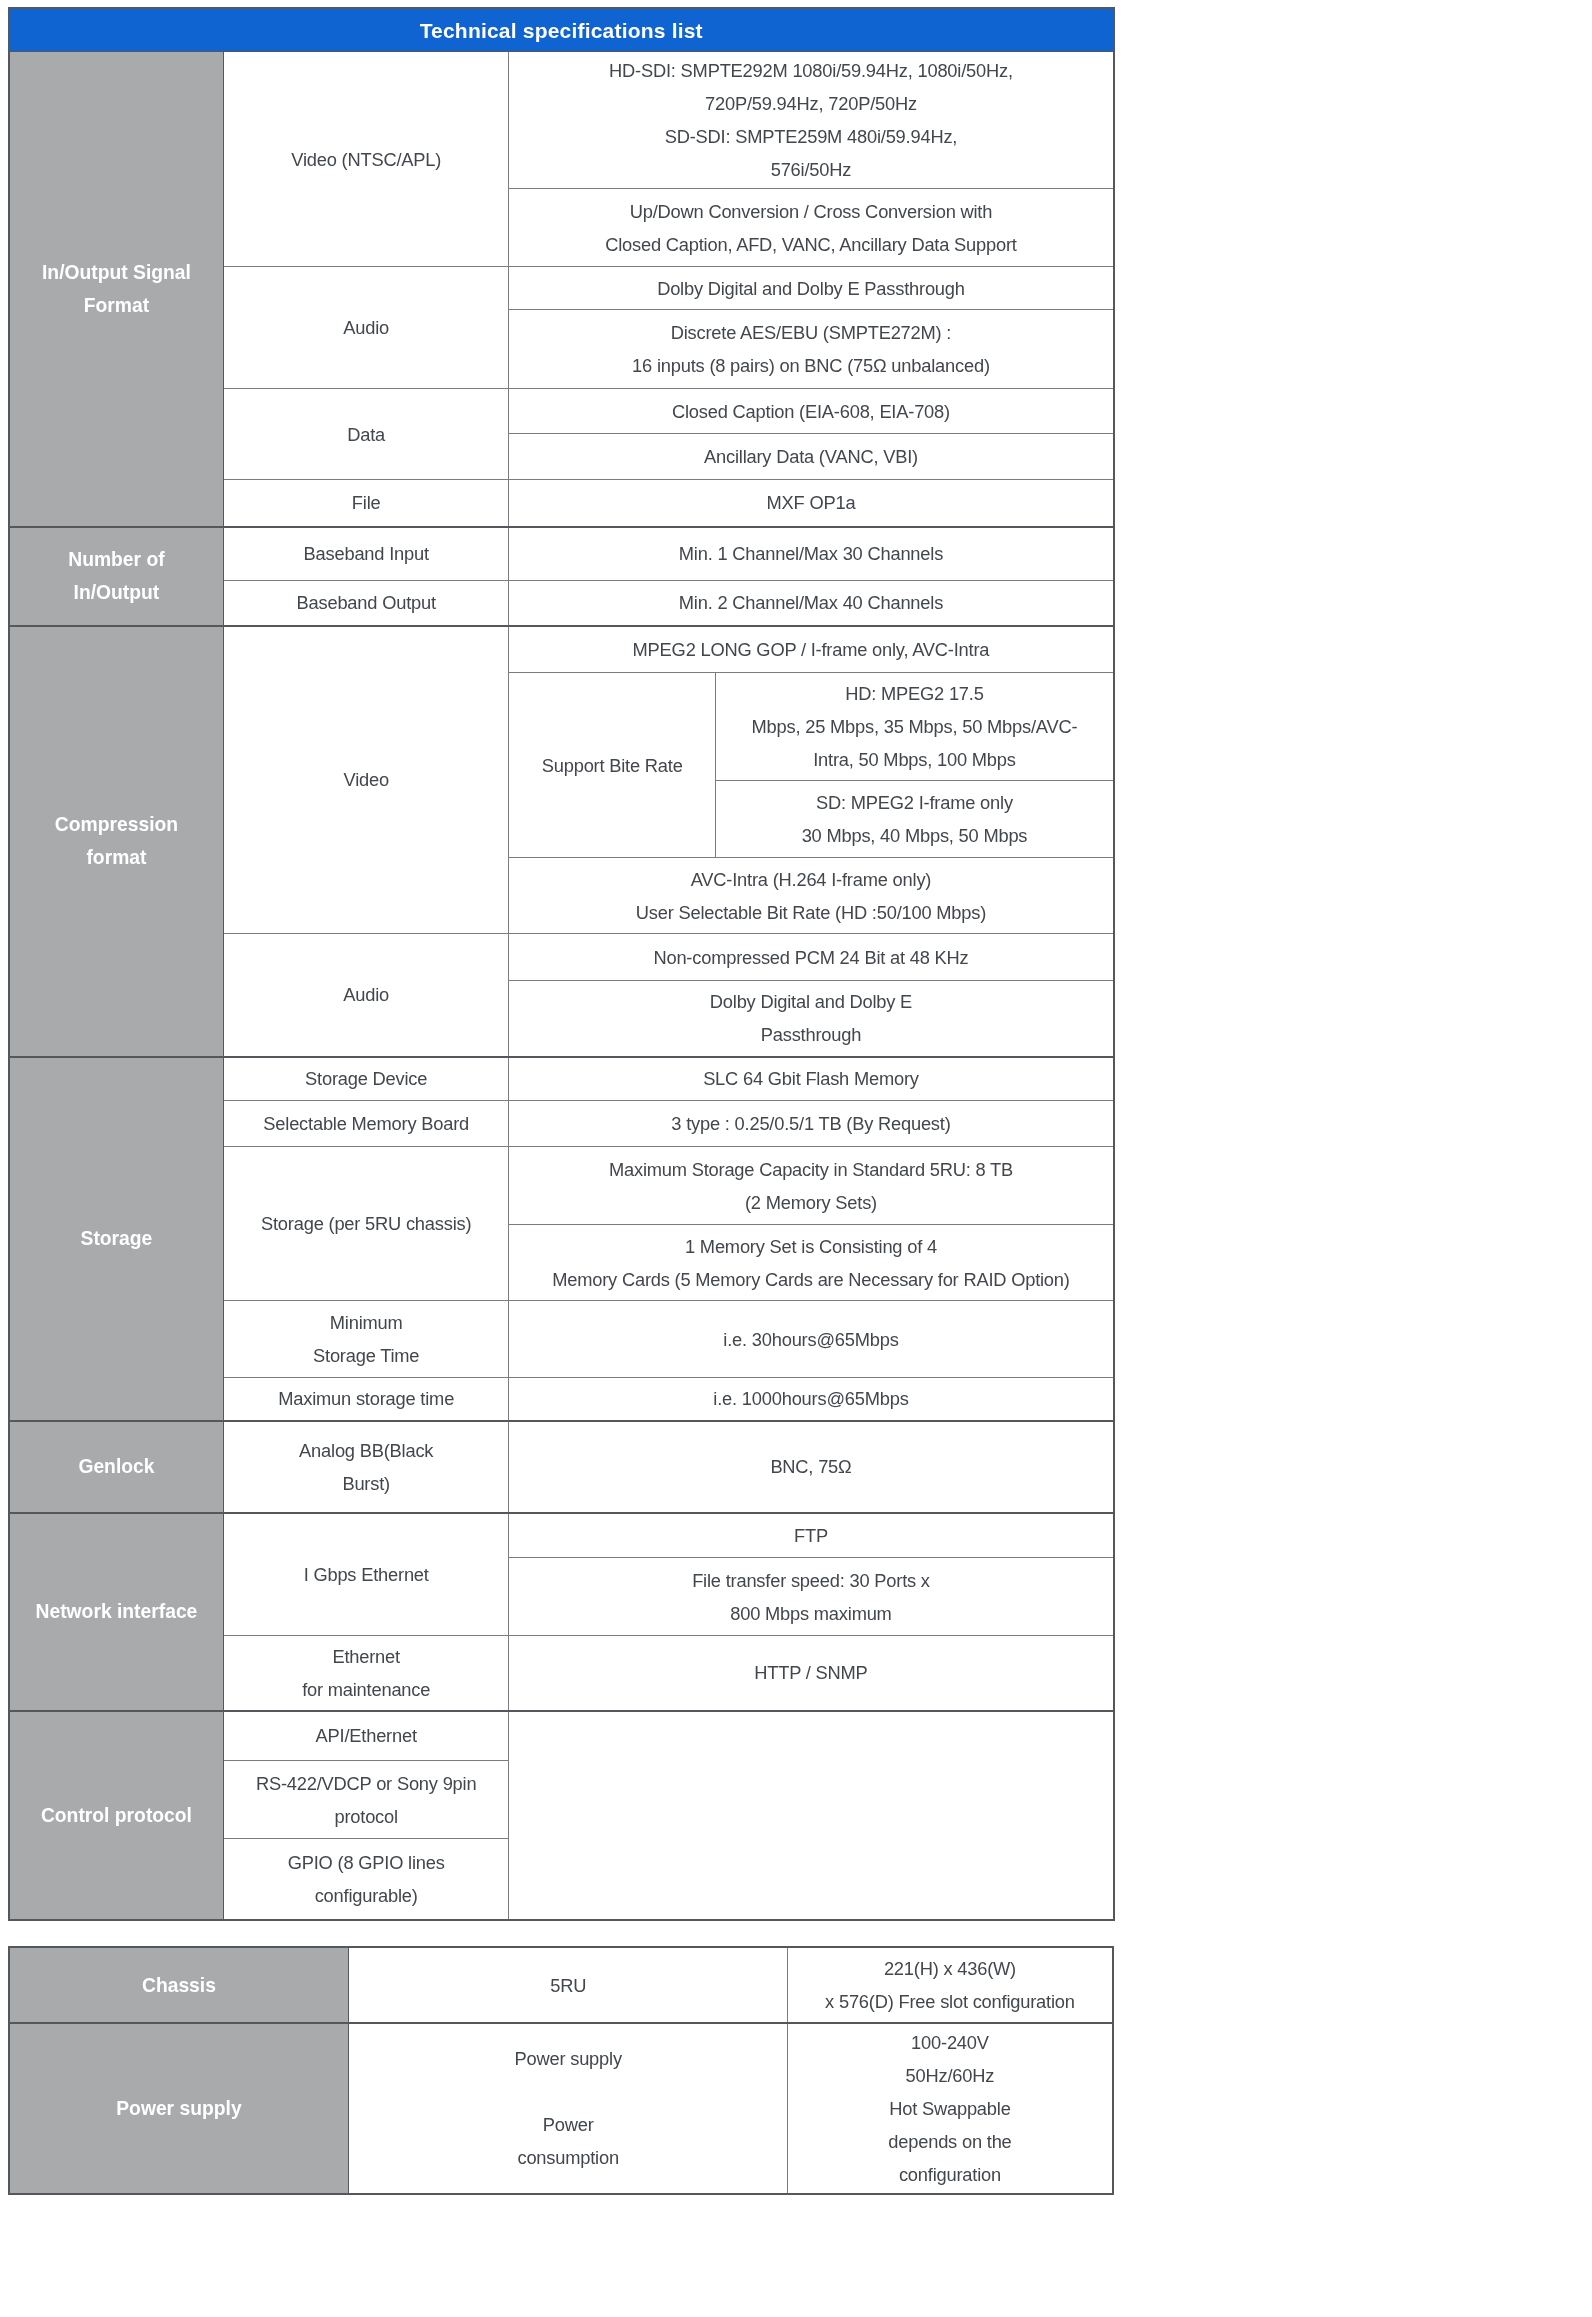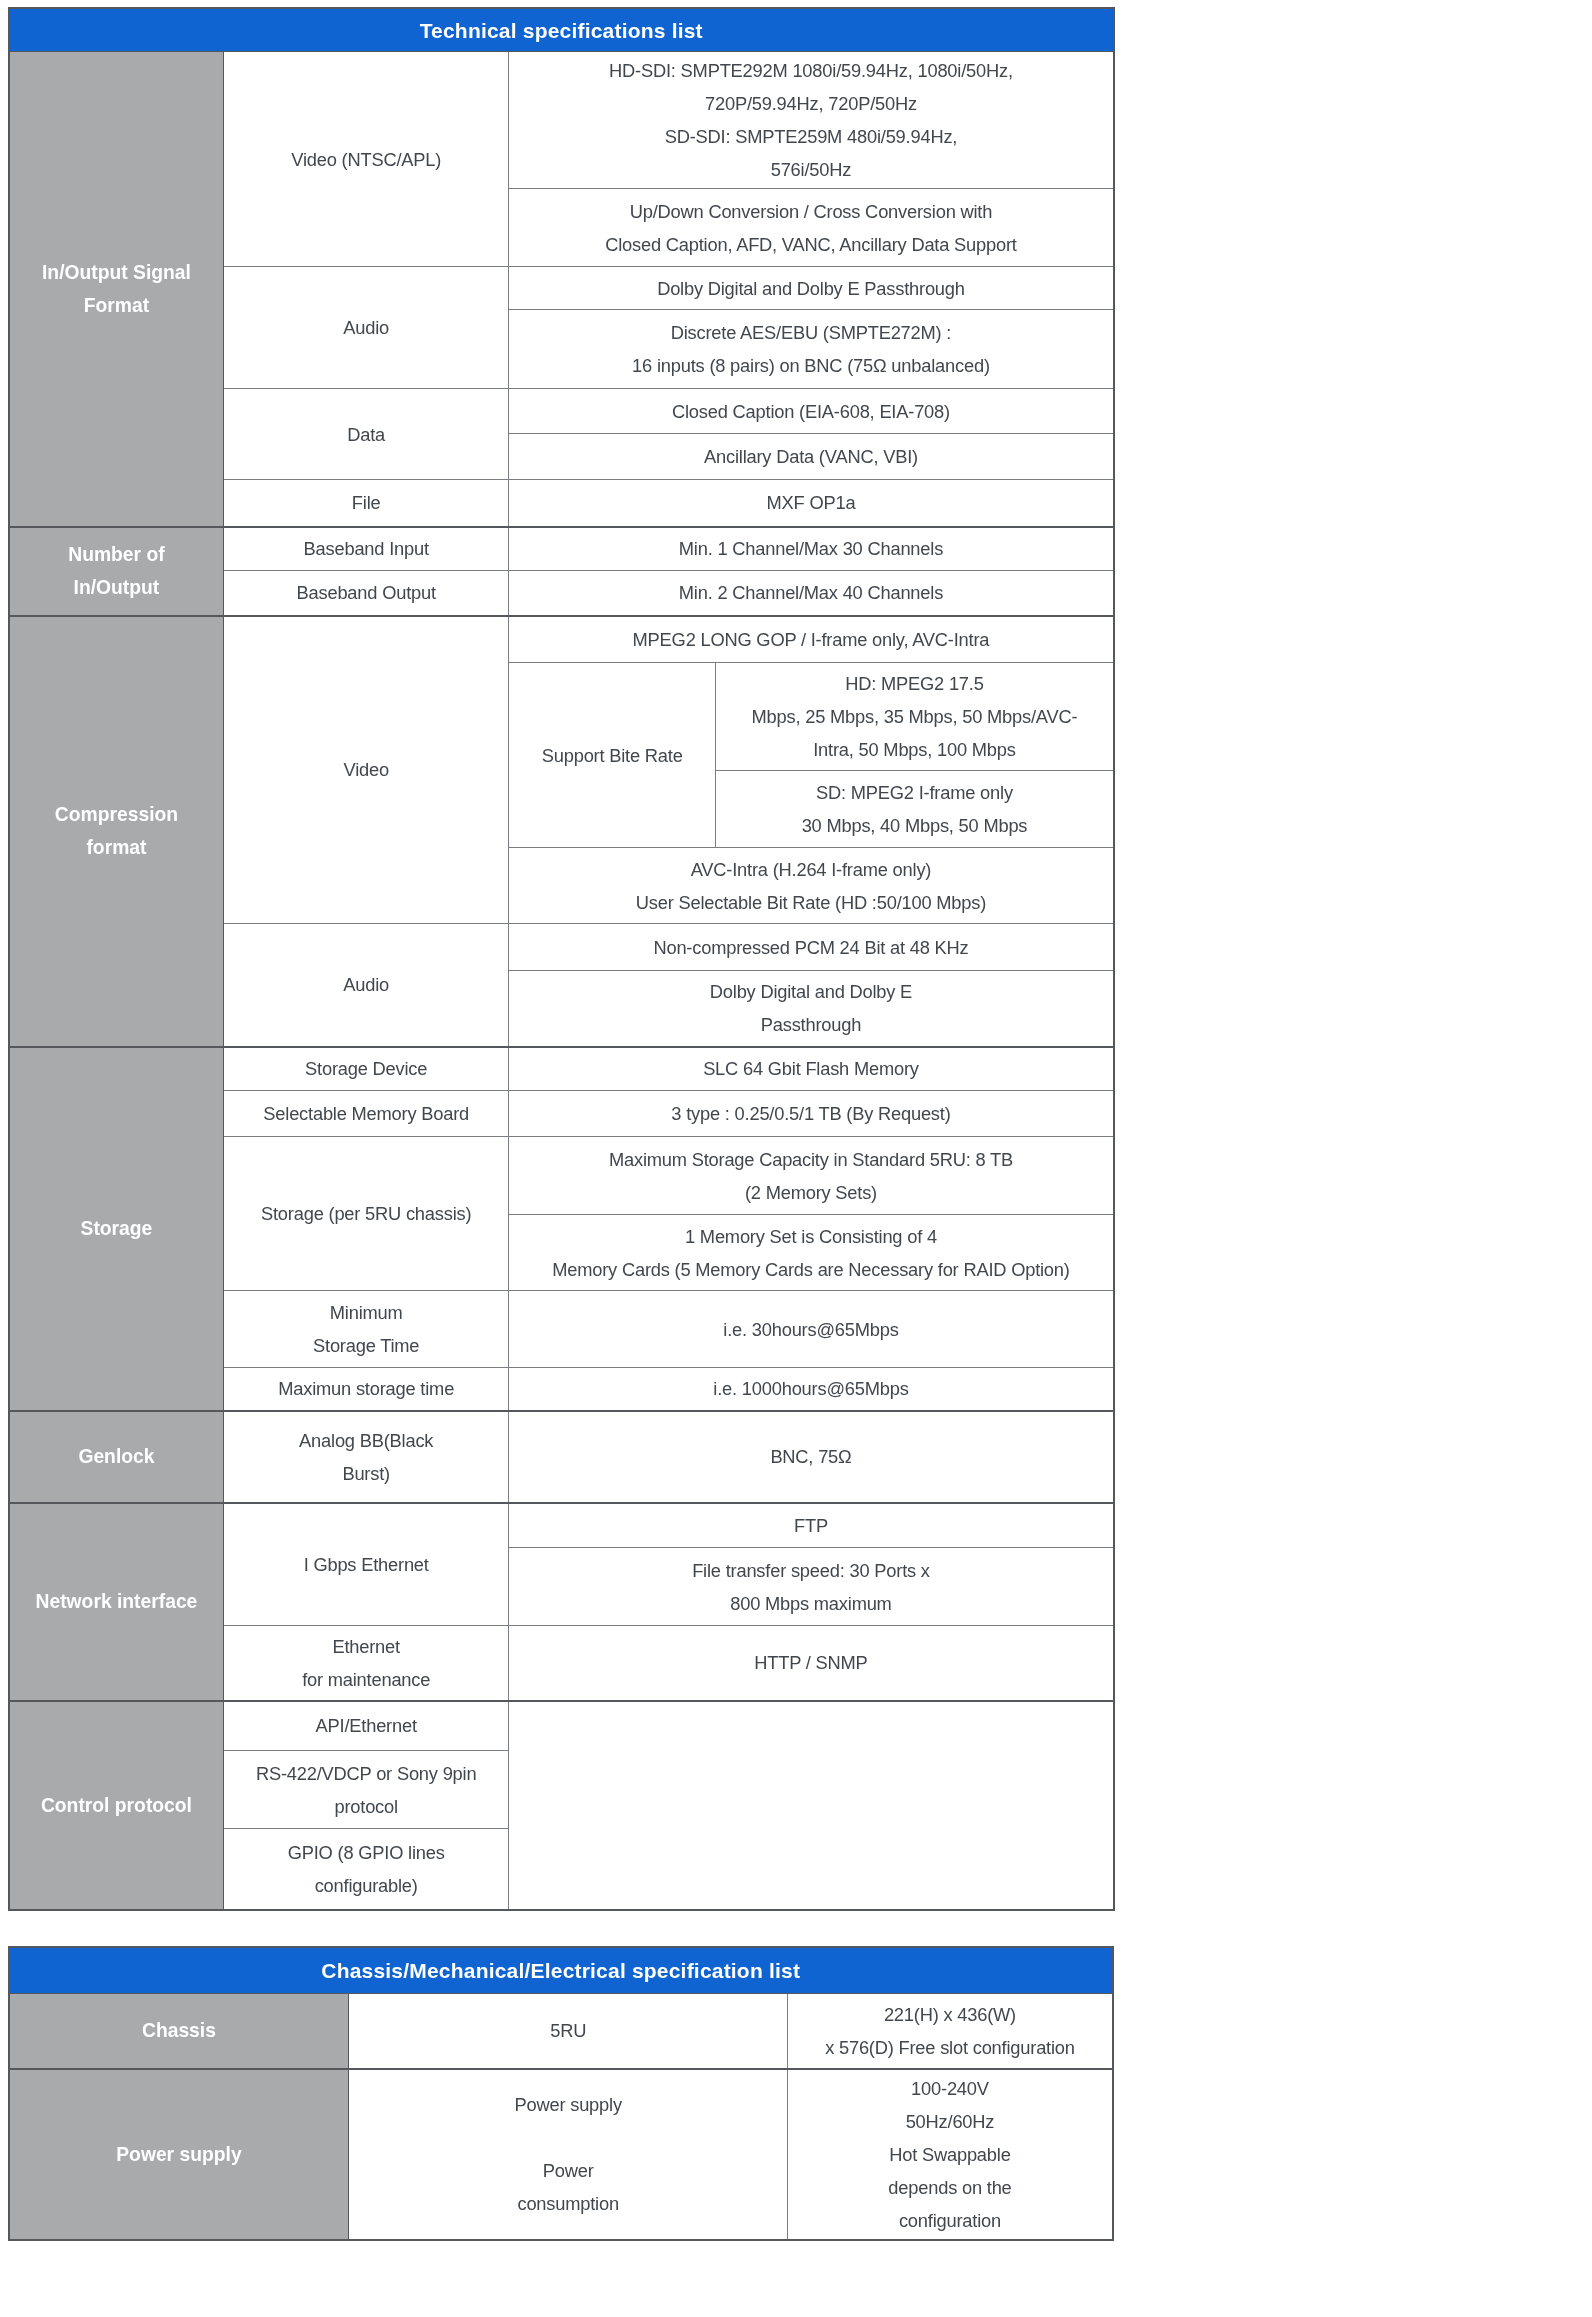--- a/index.html
+++ b/index.html
@@ -100,21 +100,21 @@
       <td class="value" colspan="2">Closed Caption (EIA-608, EIA-708)</td>
     </tr>
     <tr style="height:46px">
       <td class="value" colspan="2">Ancillary Data (VANC, VBI)</td>
     </tr>
     <tr style="height:47px">
       <td class="param">File</td>
       <td class="value" colspan="2">MXF OP1a</td>
     </tr>
 
-    <tr class="sect" style="height:44px">
+    <tr class="sect" style="height:54px">
       <td class="section" rowspan="2">Number of
 In/Output</td>
       <td class="param">Baseband Input</td>
       <td class="value" colspan="2">Min. 1 Channel/Max 30 Channels</td>
     </tr>
     <tr style="height:45px">
       <td class="param">Baseband Output</td>
       <td class="value" colspan="2">Min. 2 Channel/Max 40 Channels</td>
     </tr>
 
@@ -214,23 +214,20 @@
     </table>
 
   <table class="spec" id="t2">
     <colgroup>
         <col style="width:340px">
         <col style="width:439px">
         <col style="width:325px">
       </colgroup>
 
     <tbody>
-        <tr class="title-row" style="height:46px">
-      <td colspan="3">Chassis/Mechanical/Electrical specification list</td>
-    </tr>
 
     <tr style="height:76px">
       <td class="section">Chassis</td>
       <td class="param">5RU</td>
       <td class="value">221(H) x 436(W)
 x 576(D) Free slot configuration</td>
     </tr>
 
     <tr class="sect" style="height:168px">
       <td class="section">Power supply</td>

